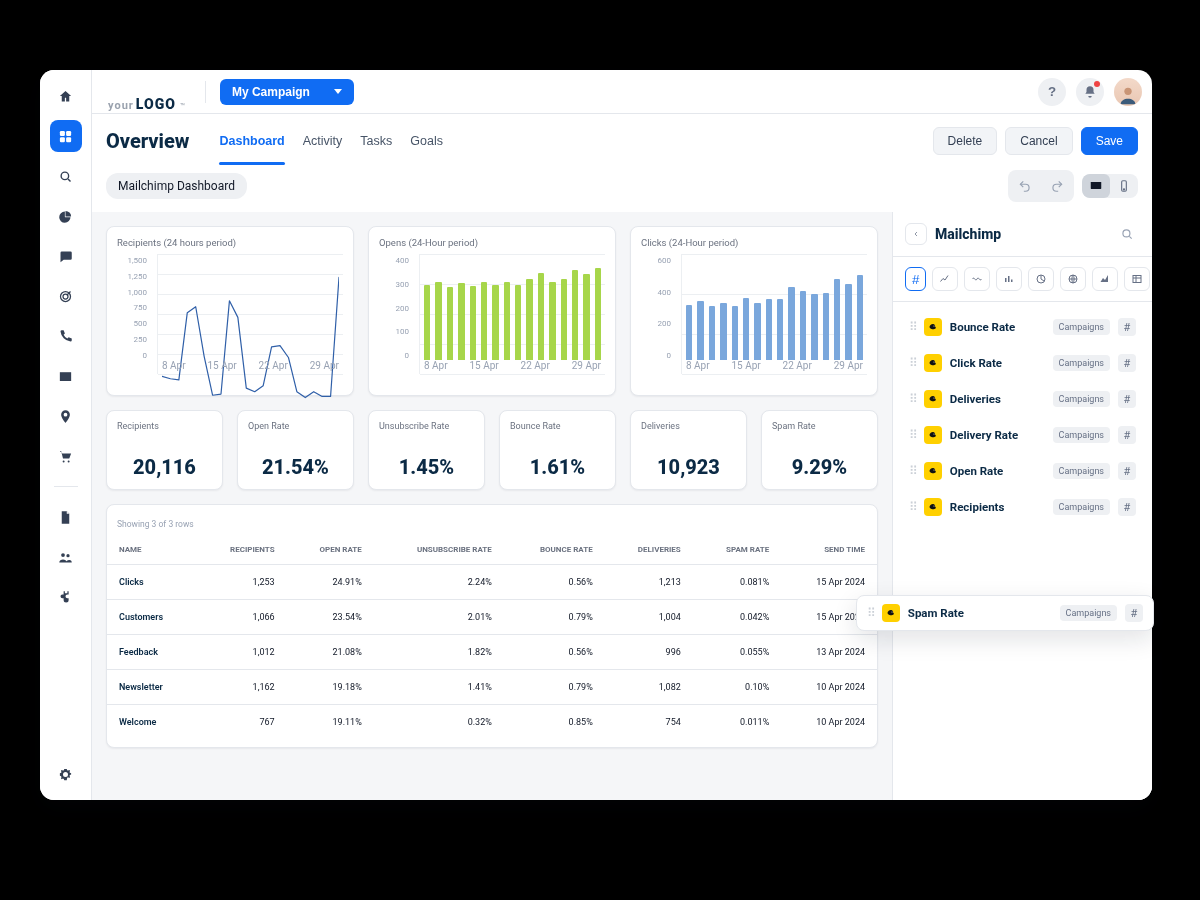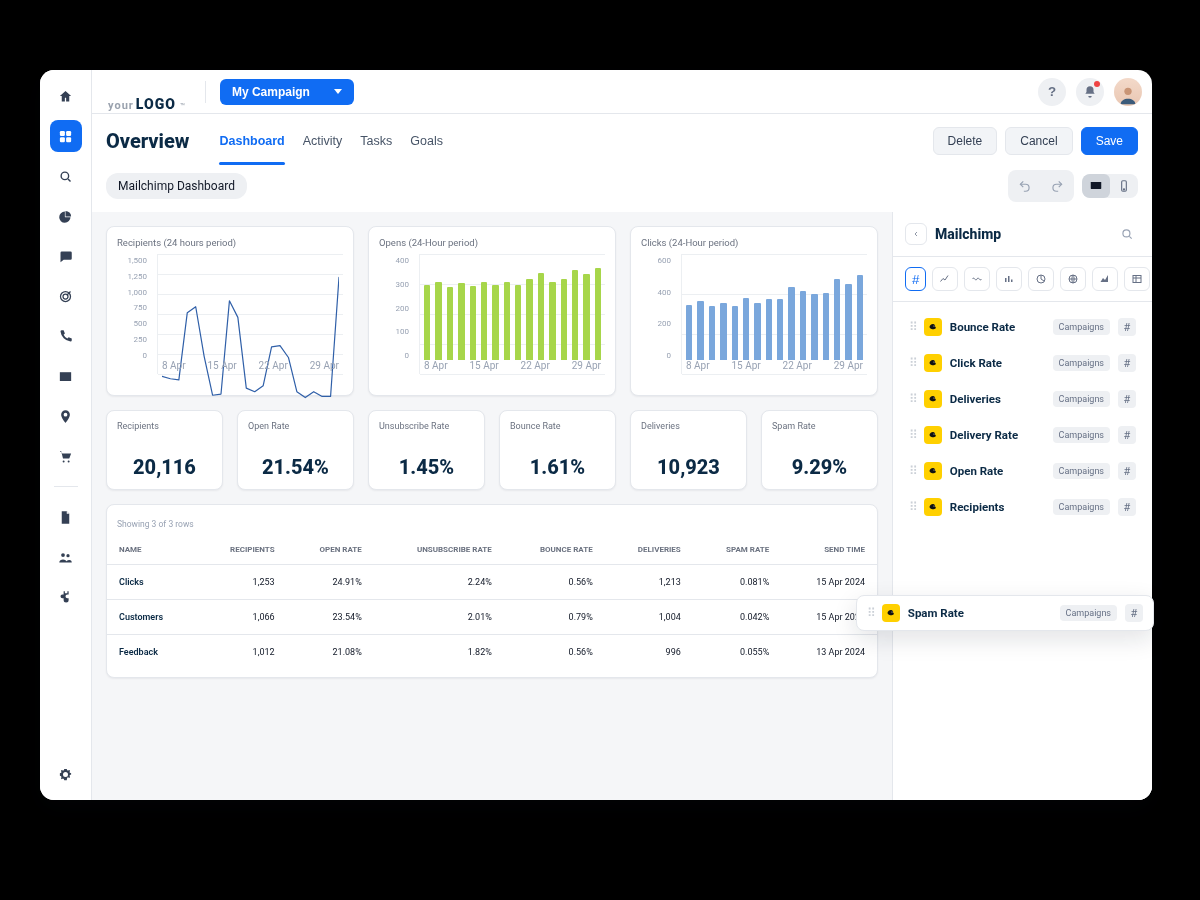--- a/index.html
+++ b/index.html
@@ -528,20 +528,40 @@
     <tr>
       <td>Feedback</td>
                     <td>1,012</td>
                     <td>21.08%</td>
                     <td>1.82%</td>
                     <td>0.56%</td>
                     <td>996</td>
                     <td>0.055%</td>
                     <td>13 Apr 2024</td>
     </tr>
+    <tr>
+      <td>Newsletter</td>
+                    <td>1,162</td>
+                    <td>19.18%</td>
+                    <td>1.41%</td>
+                    <td>0.79%</td>
+                    <td>1,082</td>
+                    <td>0.10%</td>
+                    <td>10 Apr 2024</td>
+    </tr>
+    <tr>
+      <td>Welcome</td>
+                    <td>767</td>
+                    <td>19.11%</td>
+                    <td>0.32%</td>
+                    <td>0.85%</td>
+                    <td>754</td>
+                    <td>0.011%</td>
+                    <td>10 Apr 2024</td>
+    </tr>
                 </tbody>
             </table>
           </div>
 
         </div>
 
         <aside class="right">
           <div class="rp-head">
             <button class="rp-back">
               <svg class="ic" viewBox="0 0 24 24" fill="none" stroke="currentColor" stroke-width="2.2">

